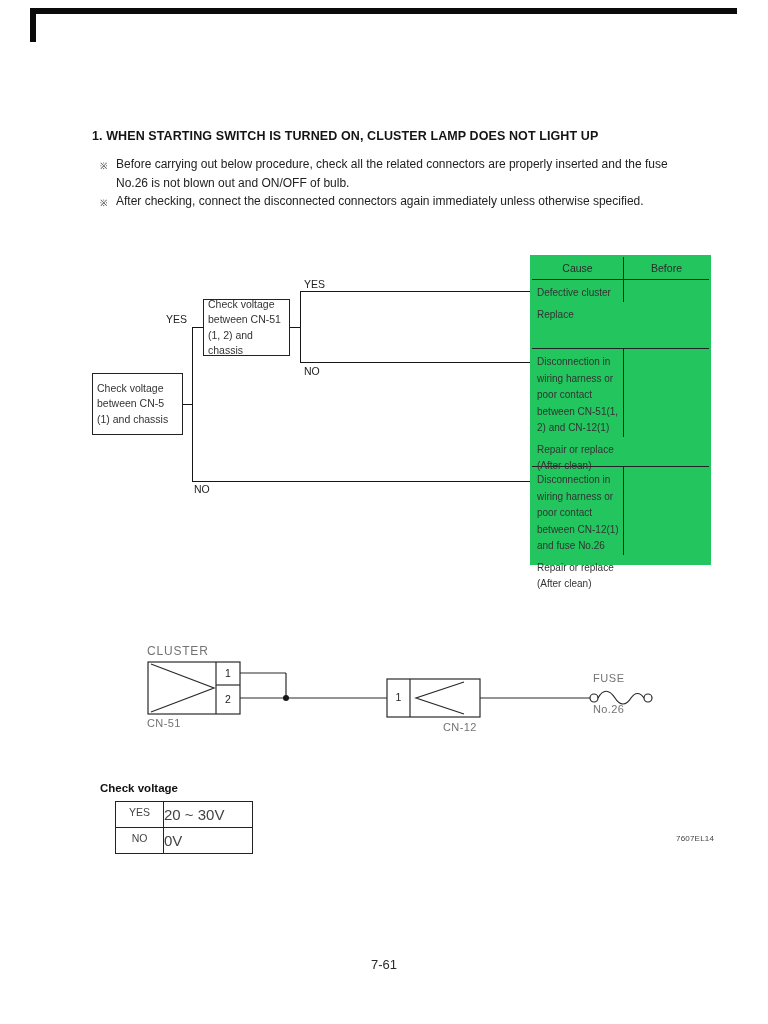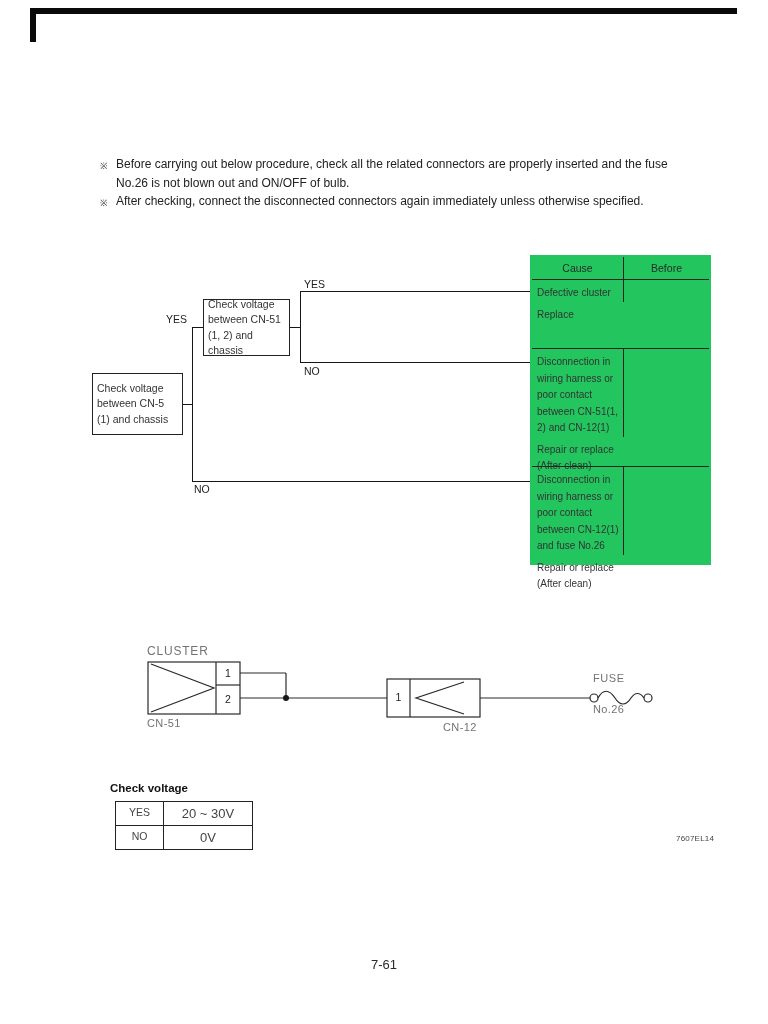--- a/index.html
+++ b/index.html
@@ -71,39 +71,40 @@
   .cn51-label { left:147px; top:717px; font-size:11px; letter-spacing:0.4px; }
   .cn12-label { left:443px; top:721px; font-size:11px; letter-spacing:0.4px; }
   .fuse-label { left:593px; top:672px; font-size:11px; letter-spacing:0.6px; }
   .fuse-no    { left:593px; top:703px; font-size:11px; letter-spacing:0.4px; }
   .pin { position:absolute; font-size:10.5px; color:#222; text-align:center; }
   .pin-cn51-1 { left:216px; top:667px; width:24px; }
   .pin-cn51-2 { left:216px; top:693px; width:24px; }
   .pin-cn12-1 { left:387px; top:691px; width:23px; }
 
   
-  .vt-title { position:absolute; left:110px; top:782px; font-size:11.5px; font-weight:bold; color:#111; }
+  .vt-title { position:absolute; left:100px; top:782px; font-size:11.5px; font-weight:bold; color:#111; }
   .vt { position:absolute; left:115px; top:801px; border:1px solid #222; background:#fff; }
   .vt-row { display:flex; }
   .vt-row + .vt-row { border-top:1px solid #222; }
   .vt-label { width:48px; border-right:1px solid #222; text-align:center; padding:4px 0; font-size:10.5px; color:#444; }
-  .vt-value { width:88px; text-align:center; padding:4px 0; font-size:13px; color:#444; }
+  .vt-value { width:88px; text-align:left; padding:4px 0; font-size:15px; color:#444; }
 
   .doc-code { position:absolute; left:676px; top:834px; font-size:8px; color:#444; letter-spacing:0.2px; }
   .page-number { position:absolute; left:0; top:957px; width:768px; text-align:center; font-size:13px; color:#2a2a2a; }
 </style>
 </head>
 <body>
 
 <div class="page">
 
   <div class="bar-top"></div>
   <div class="bar-left"></div>
 
 
+  <div class="section-title">1. WHEN STARTING SWITCH IS TURNED ON, CLUSTER LAMP DOES NOT LIGHT UP</div>
 
   <div class="note note-1">
     <span class="marker">※</span>
     <span class="note-text">Before carrying out below procedure, check all the related connectors are properly inserted and the fuse No.26 is not blown out and ON/OFF of bulb.</span>
   </div>
   <div class="note note-2">
     <span class="marker">※</span>
     <span class="note-text">After checking, connect the disconnected connectors again immediately unless otherwise specified.</span>
   </div>
 

